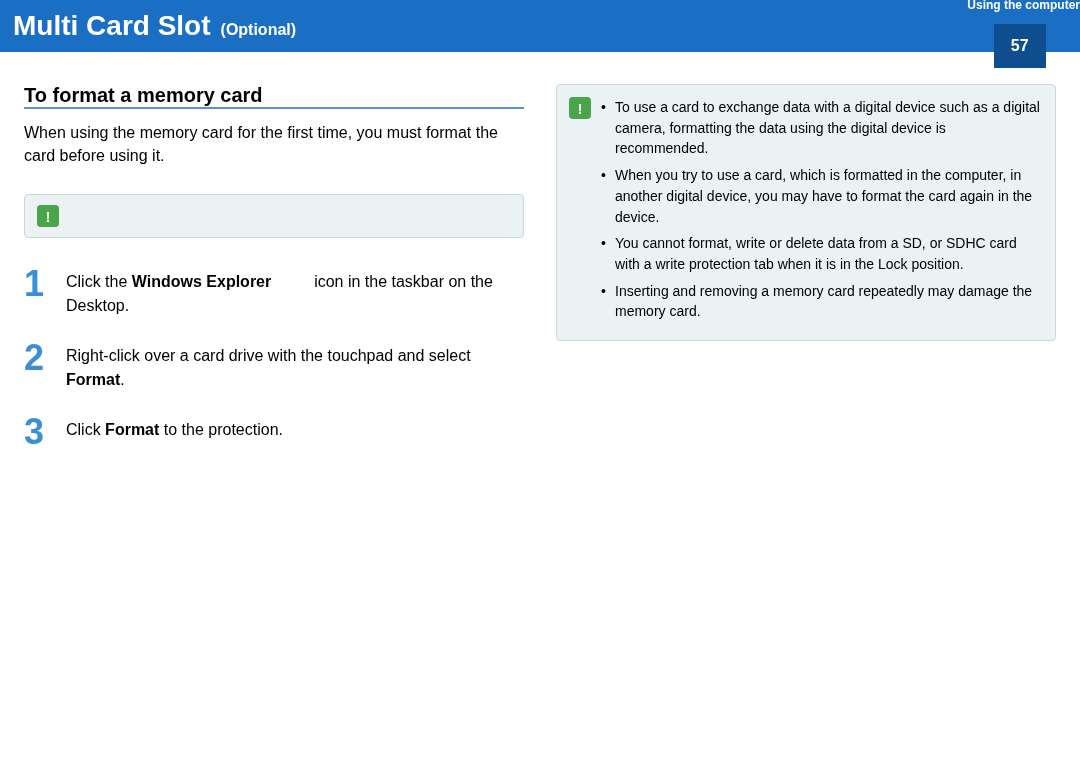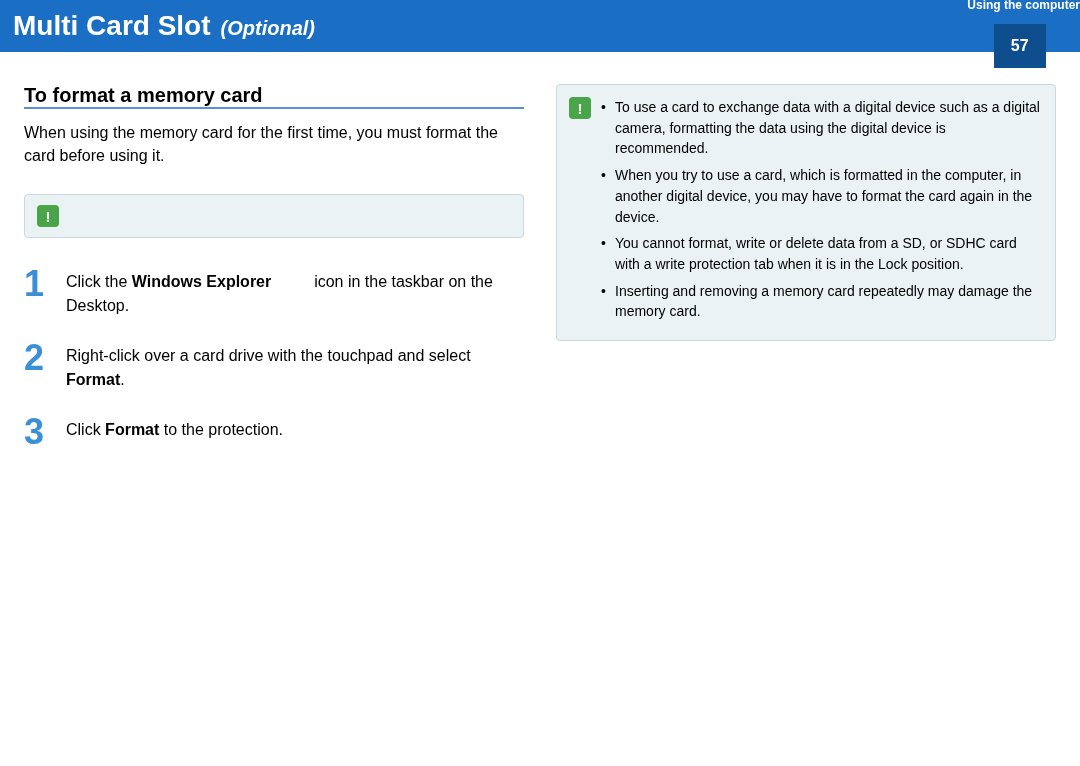--- a/index.html
+++ b/index.html
@@ -15,21 +15,21 @@
       background: #1a6fc4;
       color: #fff;
       display: flex;
       align-items: center;
       justify-content: space-between;
       padding: 8px 0 8px 13px;
       height: 52px;
     }
     .title-wrap { display: flex; align-items: baseline; gap: 10px; }
     .title { font-size: 28px; font-weight: 700; }
-    .title-sub { font-size: 20px; font-weight: 600; font-style: italic; }
+    .title-sub { font-size: 16px; font-weight: 600; }
     .chapter-block { display: flex; align-items: center; gap: 12px; flex-direction: column; }
     .chapter-text { text-align: right; font-size: 12px; font-weight: 700; line-height: 1.2; }
     .page-badge {
       background: #0e4d8e;
       color: #fff;
       font-weight: 700;
       font-size: 16px;
       width: 52px;
       height: 44px;
       display: flex;

